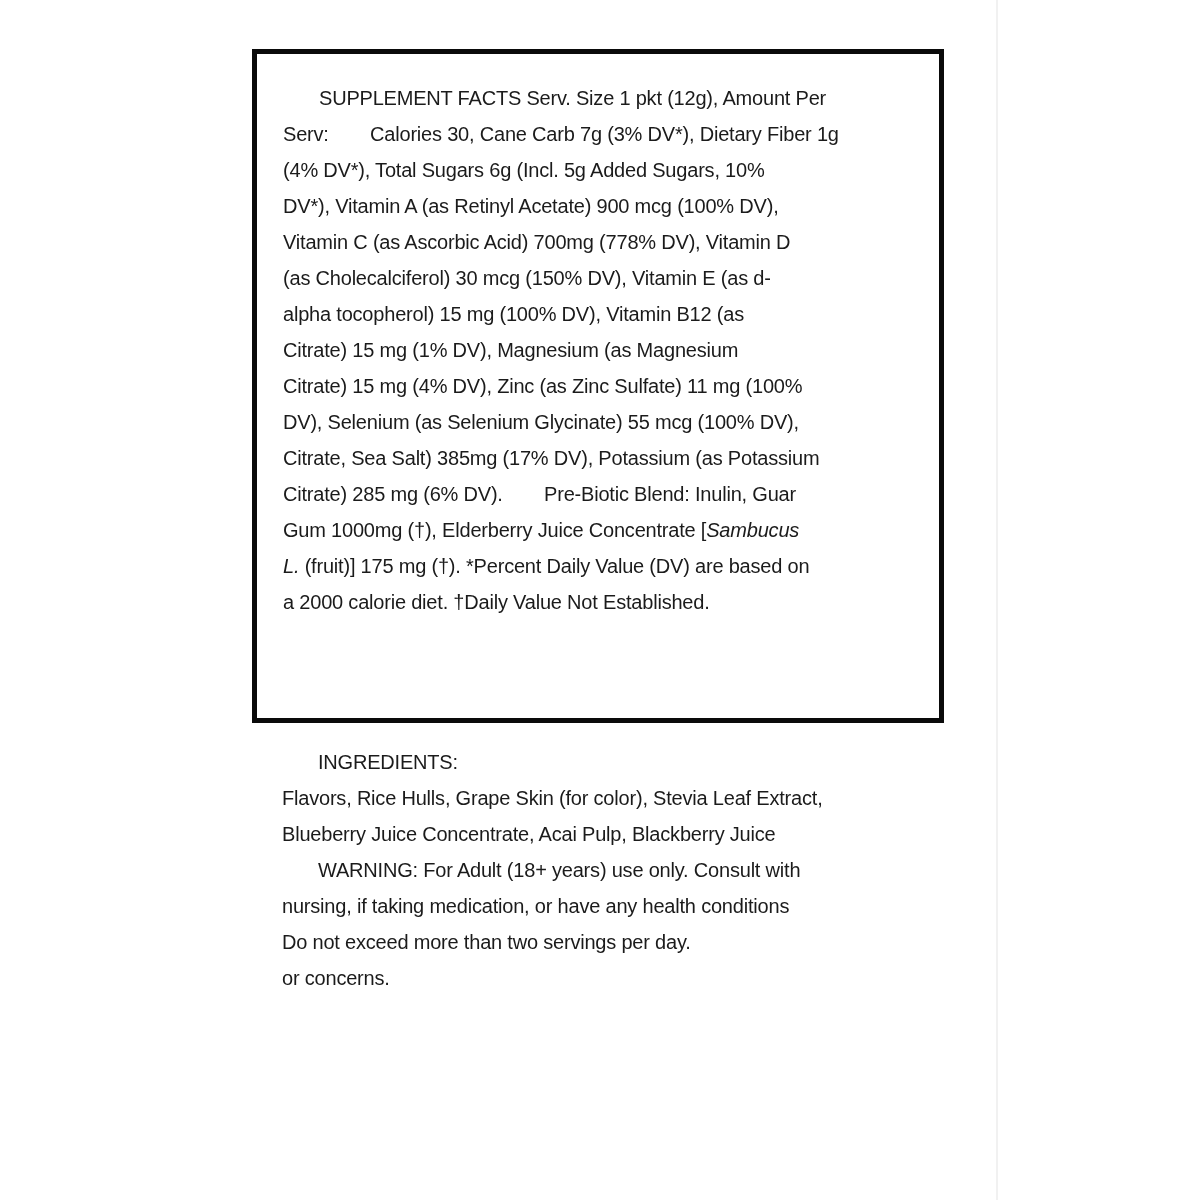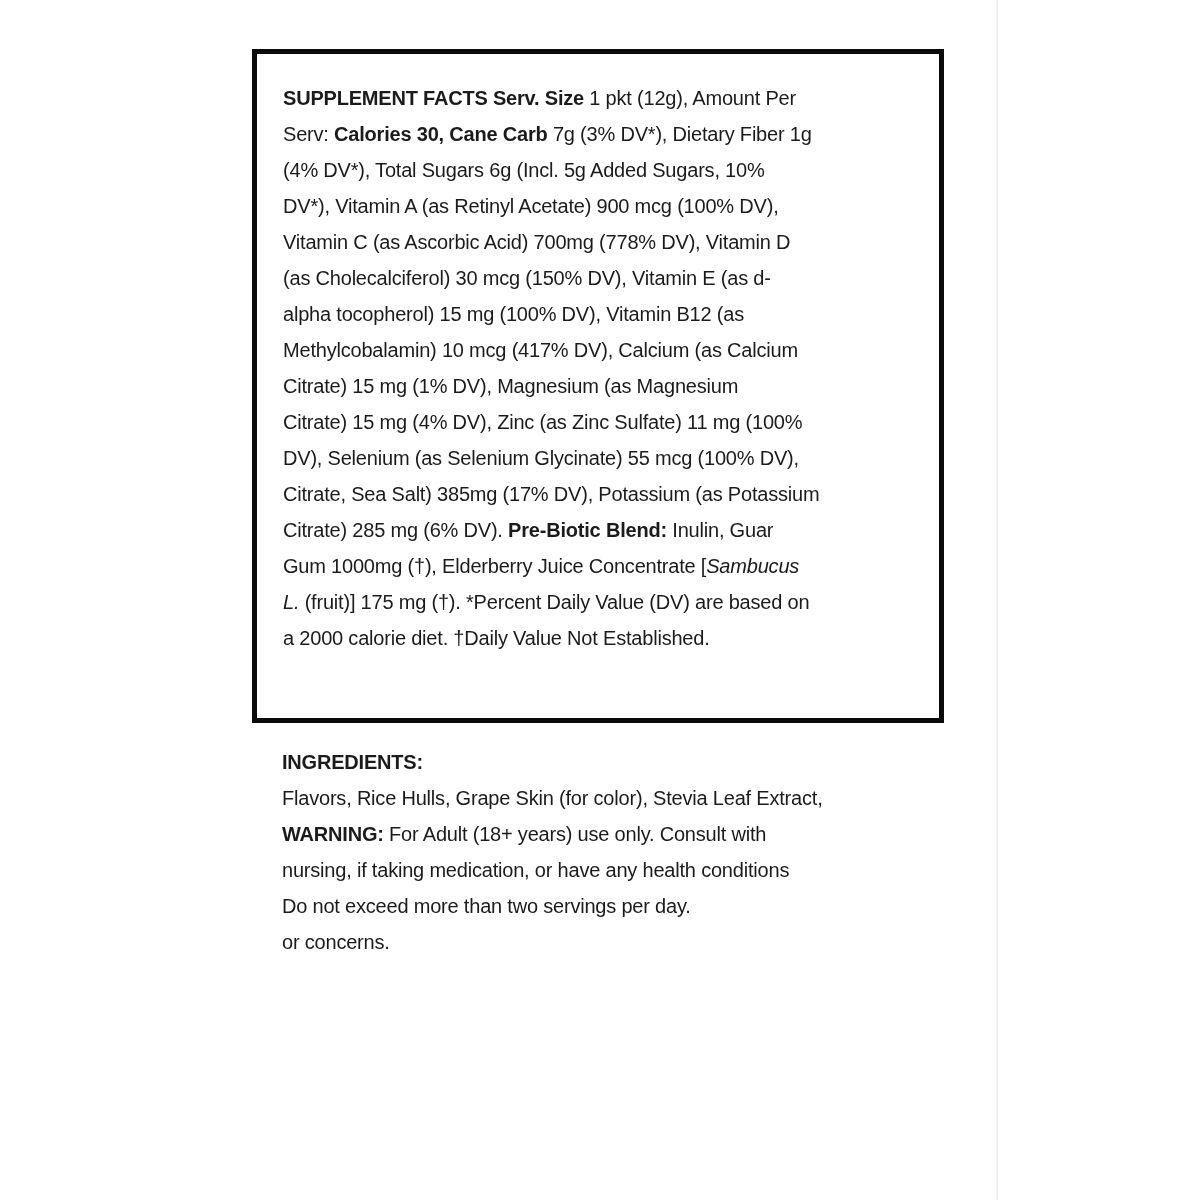--- a/index.html
+++ b/index.html
@@ -33,53 +33,53 @@
     position:absolute;
     left:282px;top:744px;
     width:660px;
   }
   .line{
     white-space:nowrap;
     font-size:20px;
     line-height:36px;
     letter-spacing:-0.2px;
   }
-  .line .b{font-weight:700;}
+  .line .b{font-weight:400;margin-left:36px;}
   .line .i{font-style:italic;}
 </style>
 </head>
 <body>
 
 <div class="page-edge"></div>
 
 <div class="facts-box">
   <div>
       <div class="line"><span class="b">SUPPLEMENT FACTS Serv. Size</span><span> 1 pkt (12g), Amount Per</span></div>
       <div class="line"><span>Serv: </span><span class="b">Calories 30, Cane Carb</span><span> 7g (3% DV*), Dietary Fiber 1g</span></div>
       <div class="line"><span>(4% DV*), Total Sugars 6g (Incl. 5g Added Sugars, 10%</span></div>
       <div class="line"><span>DV*), Vitamin A (as Retinyl Acetate) 900 mcg (100% DV),</span></div>
       <div class="line"><span>Vitamin C (as Ascorbic Acid) 700mg (778% DV), Vitamin D</span></div>
       <div class="line"><span>(as Cholecalciferol) 30 mcg (150% DV), Vitamin E (as d-</span></div>
       <div class="line"><span>alpha tocopherol) 15 mg (100% DV), Vitamin B12 (as</span></div>
-      <div class="line"><span>Methylcobalamin) 10 mcg (417% DV), Calcium (as Calcium</span></div>
       <div class="line"><span>Citrate) 15 mg (1% DV), Magnesium (as Magnesium</span></div>
       <div class="line"><span>Citrate) 15 mg (4% DV), Zinc (as Zinc Sulfate) 11 mg (100%</span></div>
       <div class="line"><span>DV), Selenium (as Selenium Glycinate) 55 mcg (100% DV),</span></div>
       <div class="line"><span>Citrate, Sea Salt) 385mg (17% DV), Potassium (as Potassium</span></div>
       <div class="line"><span>Citrate) 285 mg (6% DV). </span><span class="b">Pre-Biotic Blend:</span><span> Inulin, Guar</span></div>
       <div class="line"><span>Gum 1000mg (†), Elderberry Juice Concentrate [</span><span class="i">Sambucus</span></div>
       <div class="line"><span class="i">L.</span><span> (fruit)] 175 mg (†). *Percent Daily Value (DV) are based on</span></div>
       <div class="line"><span>a 2000 calorie diet. †Daily Value Not Established.</span></div>
     </div>
 </div>
 
 <div class="lower-section">
   <div>
       <div class="line"><span class="b">INGREDIENTS:</span></div>
       <div class="line"><span>Flavors, Rice Hulls, Grape Skin (for color), Stevia Leaf Extract,</span></div>
+      <div class="line"><span>Blueberry Juice Concentrate, Acai Pulp, Blackberry Juice</span></div>
     </div>
   <div>
       <div class="line"><span class="b">WARNING:</span><span> For Adult (18+ years) use only. Consult with</span></div>
       <div class="line"><span>nursing, if taking medication, or have any health conditions</span></div>
       <div class="line"><span>Do not exceed more than two servings per day.</span></div>
       <div class="line"><span>or concerns.</span></div>
     </div>
 </div>
 
 </body></html>

